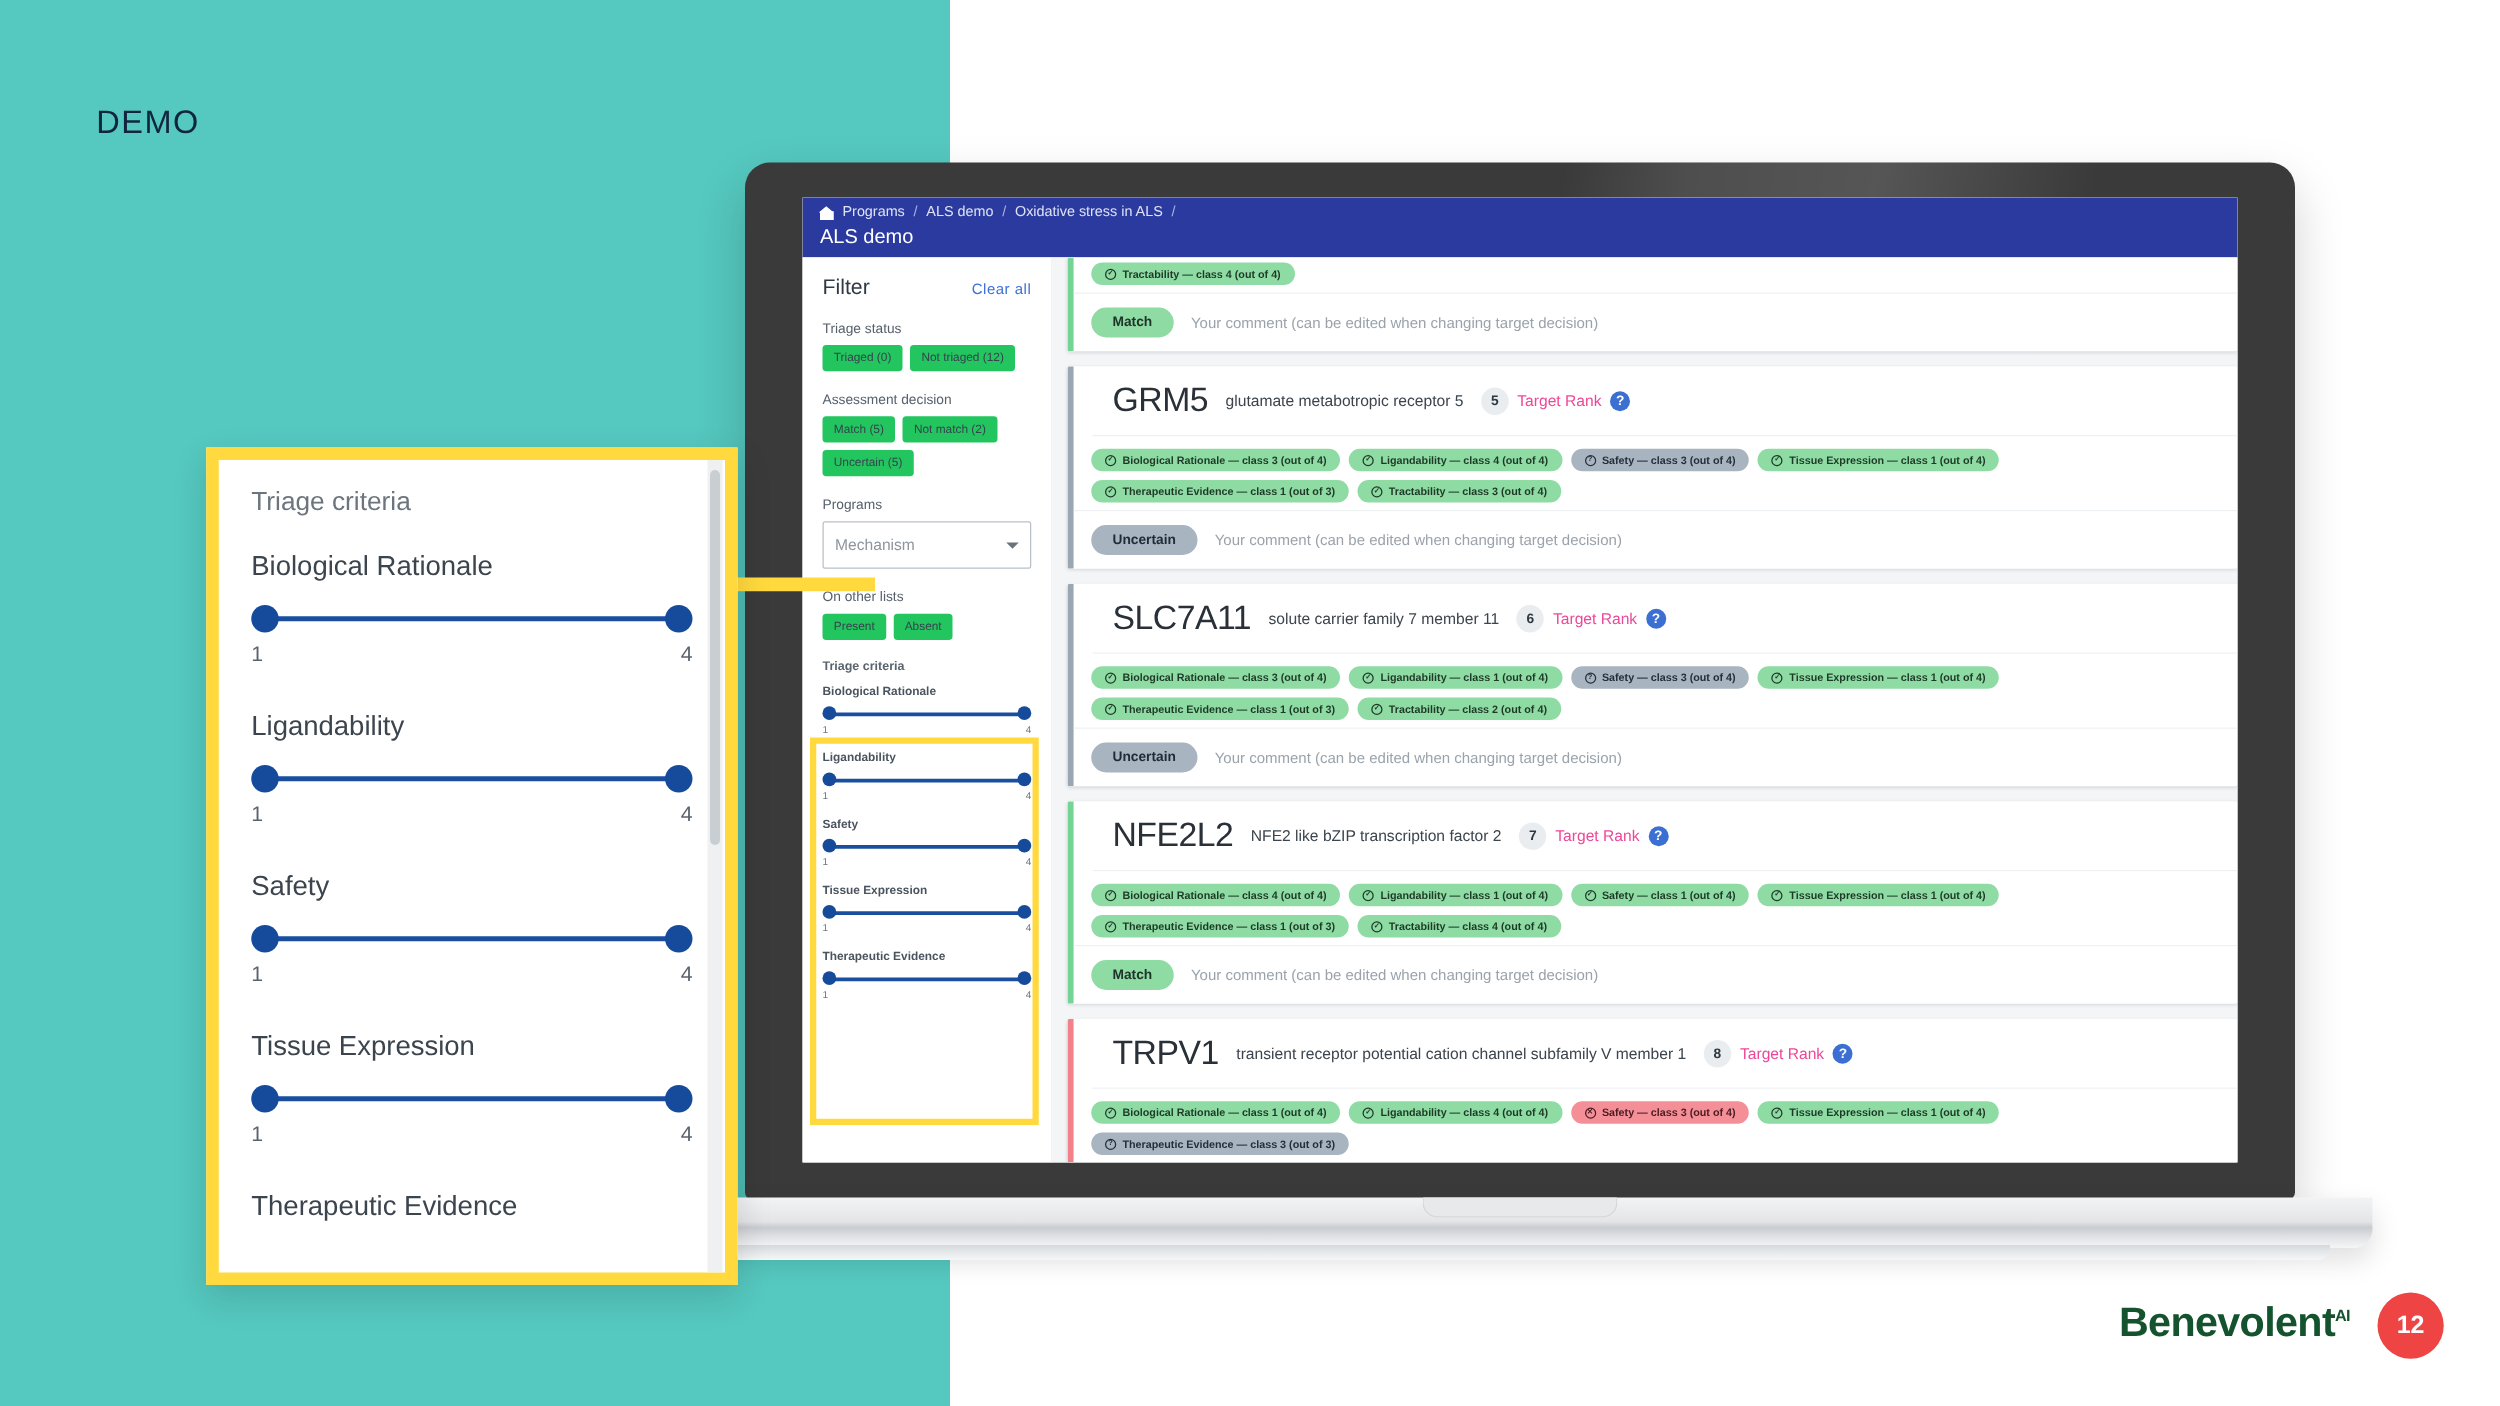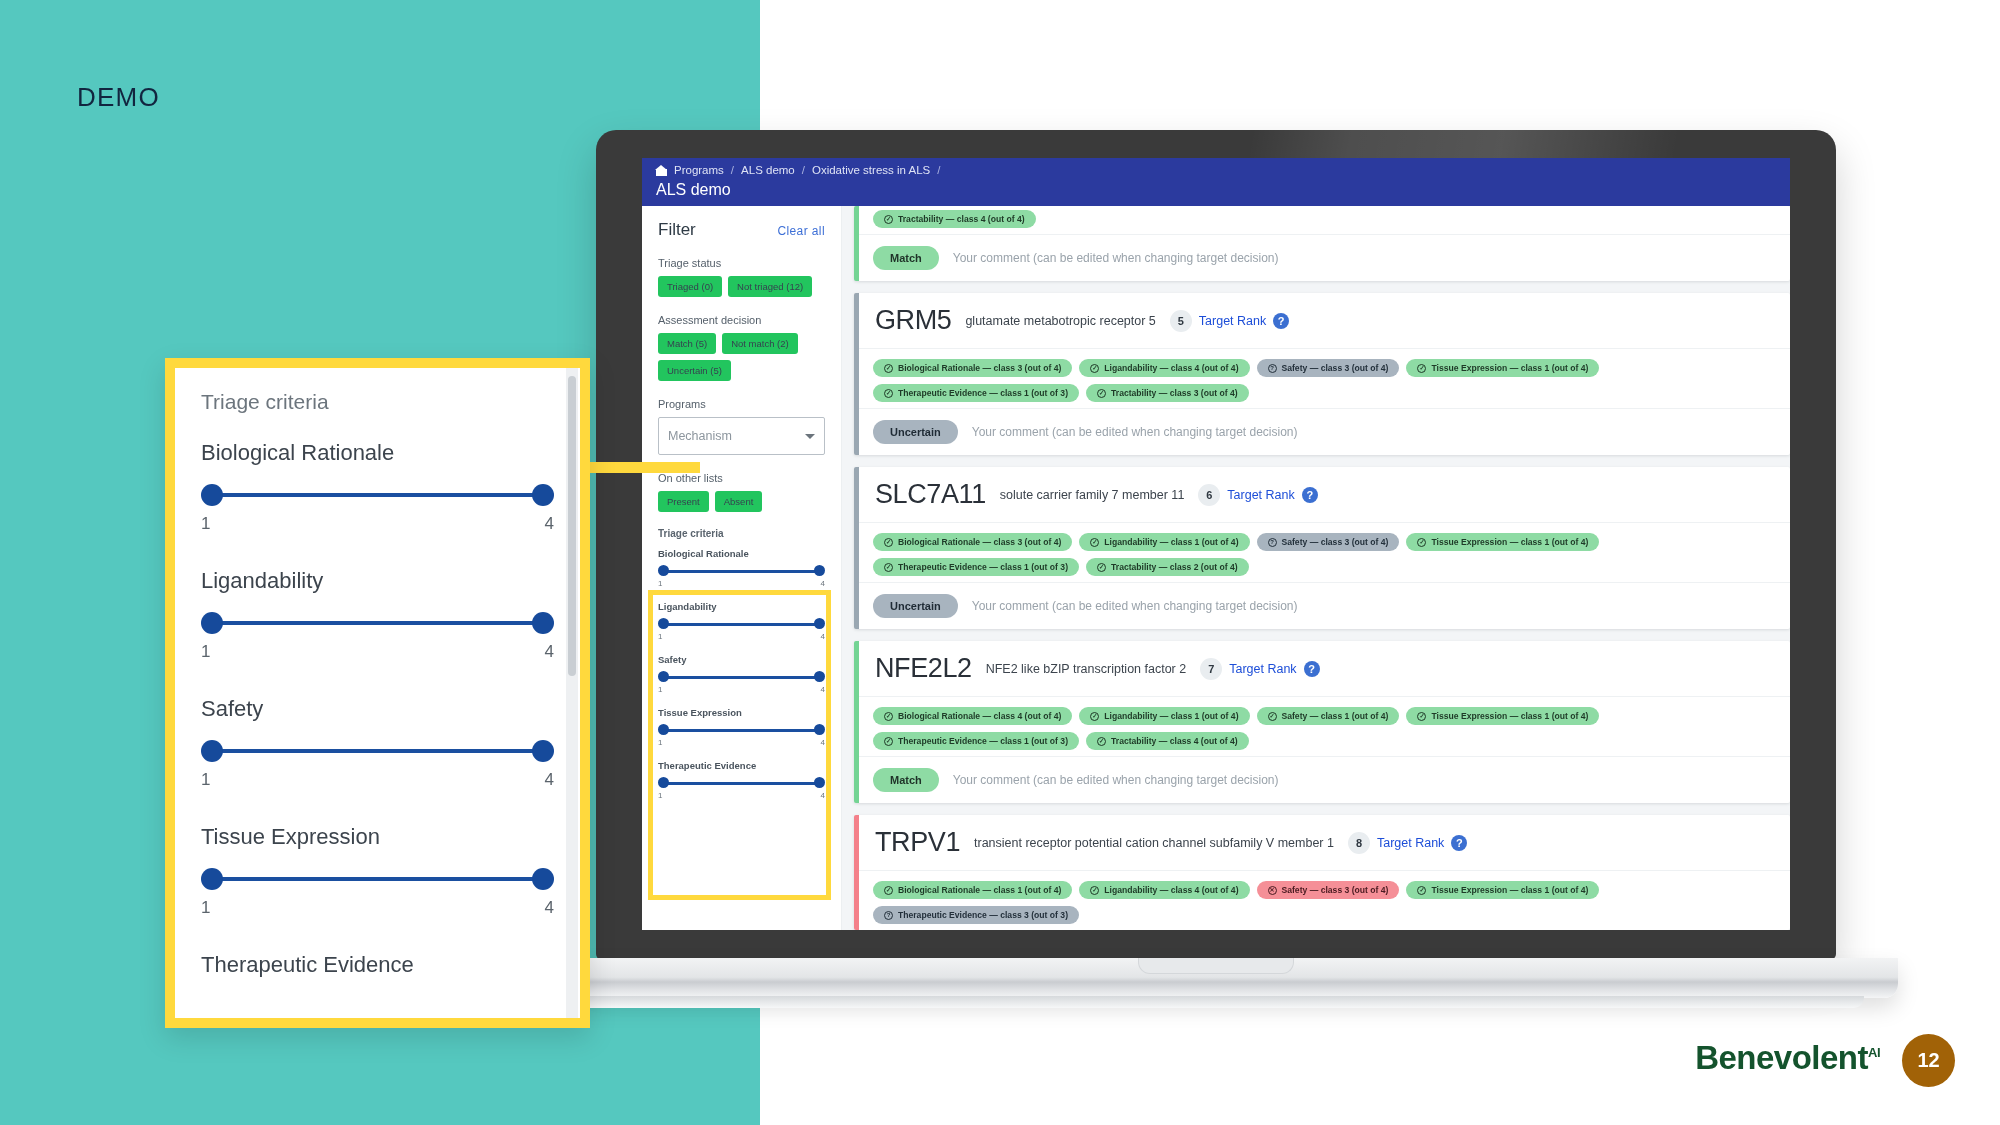--- a/index.html
+++ b/index.html
@@ -117,29 +117,29 @@
 
   
   .results{ flex:1; background:#f3f5f7; padding:0 0 0 12px; overflow:hidden; position:relative;text-align:right; }
   .card{
     background:#fff; margin:0 0 12px 0; border-left:5px solid #9aa7b2;
     box-shadow:0 1px 3px rgba(20,30,45,.12); border-radius:2px;
   }
   .card.gray{ border-left-color:#9aa7b2; }
   .card.green{ border-left-color:#74d494; }
   .card.red{ border-left-color:#f4808a; }
-  .card-head{ display:flex; align-items:center; gap:14px; padding:12px 16px; border-bottom:1px solid #eef1f3; }
+  .card-head{ display:flex; align-items:center; gap:14px; padding:12px 16px; border-bottom:1px solid #eef1f3;margin-left:15px; }
   .gene{ font-size:27px; color:#2a3038; font-weight:400; letter-spacing:-.4px; }
   .gene-desc{ font-size:12.5px; color:#3c444d; }
   .rank-wrap{ display:flex; align-items:center; gap:7px; }
   .rank-num{
     width:22px;height:22px;border-radius:50%;background:#e9edf0;color:#2f3841;
     font-size:11px;font-weight:700;display:flex;align-items:center;justify-content:center;
   }
-  .rank-label{ font-size:12.5px; color:#1d4ed8; }
+  .rank-label{ font-size:12.5px; color:#ec4899; }
   .help-ico{
     width:16px;height:16px;border-radius:50%;background:#3b6fd1;color:#fff;font-size:11px;
     display:flex;align-items:center;justify-content:center;font-weight:700;cursor:pointer;
   }
   .badges{ padding:10px 14px 6px 14px; display:flex; flex-wrap:wrap; gap:7px; }
   .badge{
     display:flex; align-items:center; gap:5px; border-radius:12px;
     font-size:8.6px; padding:4px 11px; white-space:nowrap; font-weight:600;
   }
   .badge.ok{ background:#8edba4; color:#1e3a27; }
@@ -192,21 +192,21 @@
   }
 
   
   .brand{
     position:absolute; right:120px; bottom:48px;
     font-size:33px; font-weight:700; color:#14532d; letter-spacing:-.5px;margin-top:24px;
   }
   .brand sup{ font-size:13px; font-weight:700; vertical-align:super; }
   .pagebubble{
     position:absolute; right:45px; bottom:38px; width:53px;height:53px;border-radius:50%;
-    background:#a16207; color:#fff; font-size:20px; font-weight:700;
+    background:#ef4444; color:#fff; font-size:20px; font-weight:700;
     display:flex;align-items:center;justify-content:center;
   }
 </style>
 </head>
 <body>
 
 <div id="stage">
 
   <div class="teal-block"></div>
 

